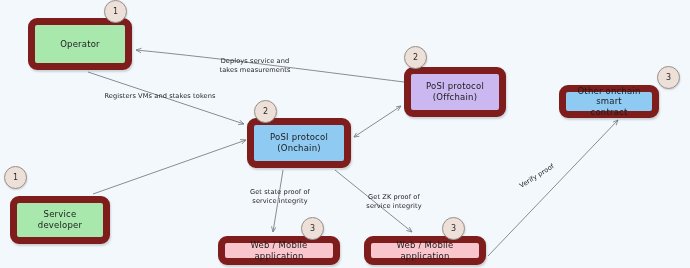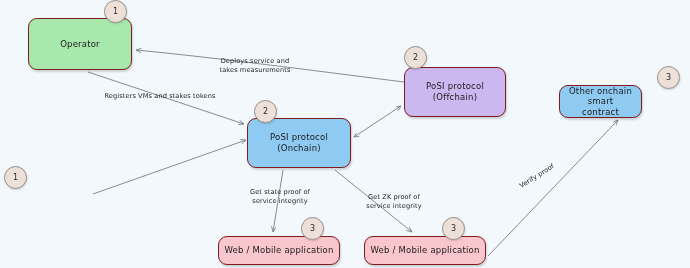--- a/index.html
+++ b/index.html
@@ -20,21 +20,21 @@
     left: 0;
     top: 0;
     width: 690px;
     height: 268px;
     pointer-events: none;
   }
   .node {
     position: absolute;
     box-sizing: border-box;
     border-radius: 9px;
-    border: 1px solid #7f1d1d;
+    border: 7px solid #7f1d1d;
     display: flex;
     align-items: center;
     justify-content: center;
     text-align: center;
     line-height: 1.25;
     font-size: 8.5px;
     color: #1b1b1b;
     letter-spacing: 0.2px;
     box-shadow: 1px 1.5px 2px rgba(60,60,70,0.20);
     padding: 2px 4px;
@@ -101,41 +101,44 @@
     </g>
   </svg>
 
   <div class="node" style="left:28px;top:18px;width:104px;height:52px;background:#a9e8ad;">
     <span class="label">Operator</span>
   </div>
   <div class="badge" style="left:104px;top:0px;">
     <span>1</span>
   </div>
 
+  <div class="node" style="left:10px;top:196px;width:100px;height:48px;background:#a9e8ad;">
+    <span class="label">Service developer</span>
+  </div>
   <div class="badge" style="left:4px;top:166px;">
     <span>1</span>
   </div>
 
   <div class="node" style="left:247px;top:118px;width:104px;height:50px;background:#8ecaf2;">
     <span class="label">PoSI protocol
 (Onchain)</span>
   </div>
   <div class="badge" style="left:254px;top:100px;">
     <span>2</span>
   </div>
 
   <div class="node" style="left:404px;top:67px;width:102px;height:50px;background:#cbb8f0;">
     <span class="label">PoSI protocol
 (Offchain)</span>
   </div>
   <div class="badge" style="left:404px;top:46px;">
     <span>2</span>
   </div>
 
-  <div class="node" style="left:559px;top:85px;width:83px;height:33px;background:#8ecaf2;">
+  <div class="node" style="left:559px;top:85px;width:100px;height:33px;background:#8ecaf2;">
     <span class="label">Other onchain smart
 contract</span>
   </div>
   <div class="badge" style="left:657px;top:66px;">
     <span>3</span>
   </div>
 
   <div class="node" style="left:218px;top:236px;width:122px;height:29px;background:#f9c6cd;">
     <span class="label">Web / Mobile application</span>
   </div>

